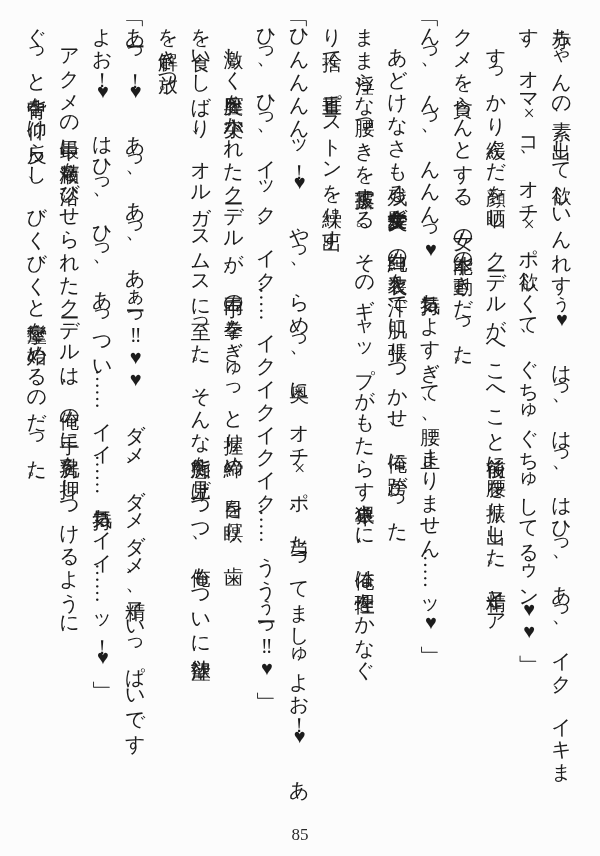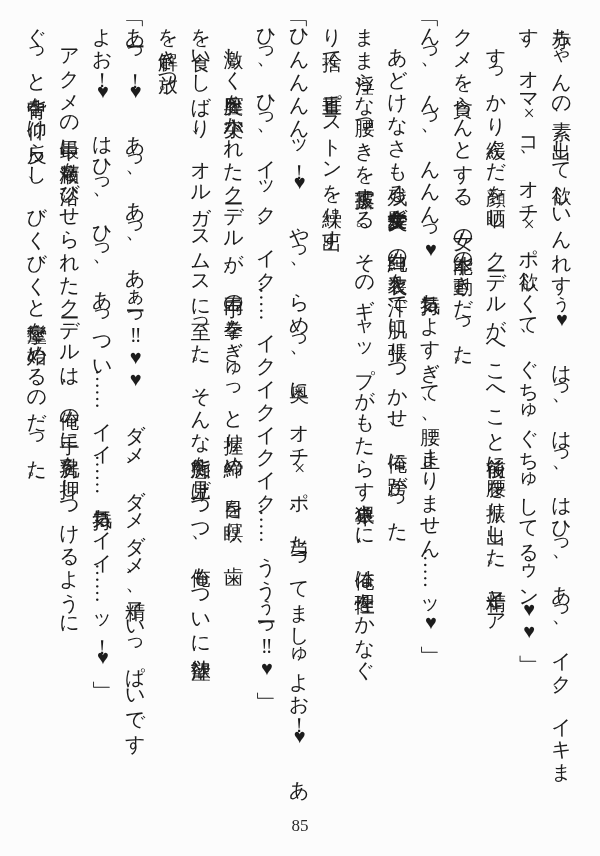--- a/index.html
+++ b/index.html
@@ -26,21 +26,21 @@
     font-size: 20px;
     color: #1c1c1c;
   }
   .text-col {
     line-height: 32.8px;
     white-space: nowrap;
     letter-spacing: 0;
   }
   .page-number {
     position: absolute;
-    bottom: 20px;
+    bottom: 11px;
     left: 0;
     width: 100%;
     text-align: center;
     font-family: "Liberation Serif", "DejaVu Serif", serif;
     font-size: 17px;
     color: #2b2b2b;
   }
 </style>
 </head>
 <body>

